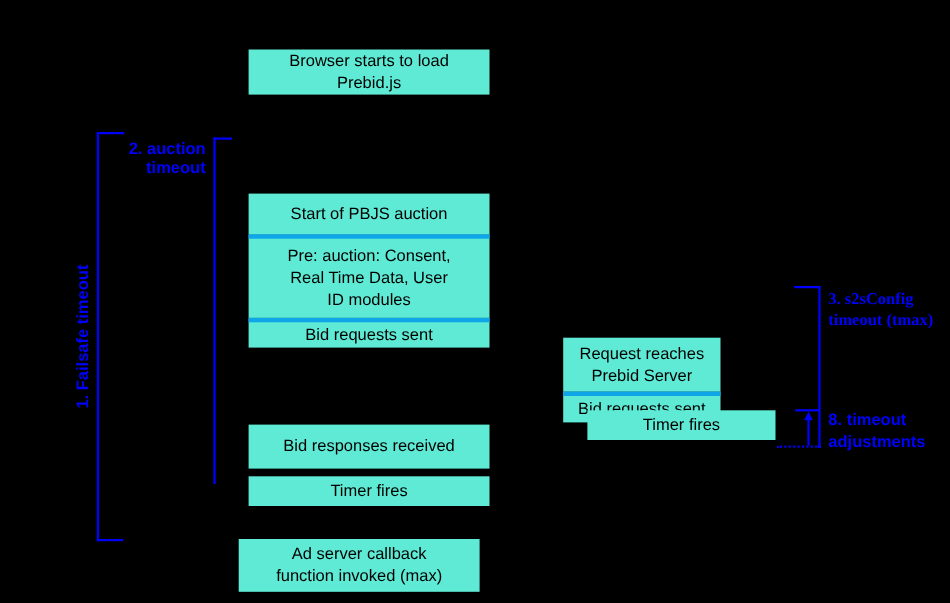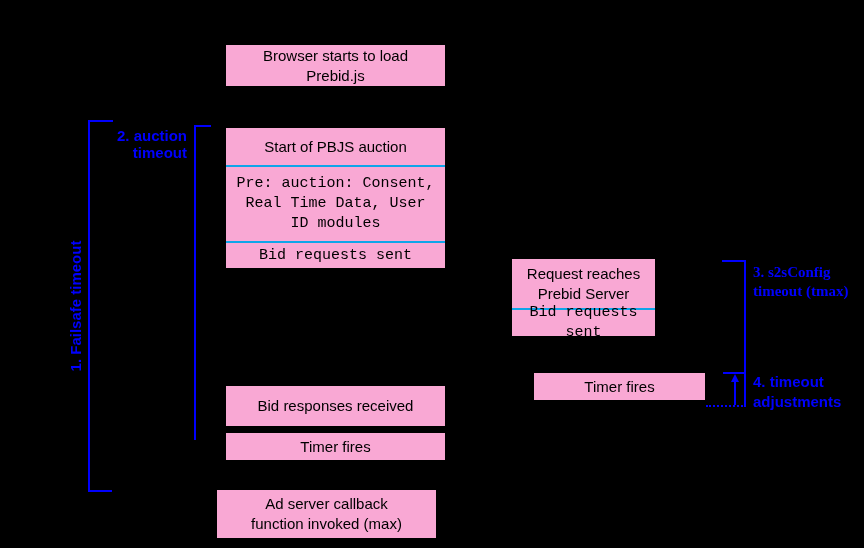--- a/index.html
+++ b/index.html
@@ -1,27 +1,27 @@
 <!DOCTYPE html>
 <html><head>
 <meta charset="utf-8">
 <style>
   html,body{margin:0;padding:0;background:#000;}
   #stage{
     position:relative;width:864px;height:548px;background:#000;
     font-family:"Liberation Sans","DejaVu Sans",sans-serif;overflow:hidden;
   }
   .box{
-    position:absolute;background:#f9a8d4;color:#000;
+    position:absolute;background:#5eead4;color:#000;
     display:flex;align-items:center;justify-content:center;text-align:center;
     font-size:15px;line-height:20px;white-space:pre-line;box-sizing:border-box;
   }
-  .stack{position:absolute;display:flex;flex-direction:column;box-sizing:border-box;}
+  .stack{position:absolute;display:flex;flex-direction:column;box-sizing:border-box;margin-top:48px;}
   .stack .box{position:static;width:100%;flex:0 0 auto;}
-  .stack .box + .box{border-top:2px solid #0ea5e9;font-family:Liberation Mono, monospace;}
+  .stack .box + .box{border-top:4px solid #0ea5e9;}
   .blue-line{position:absolute;background:#0000fe;}
   .blue-label{
     position:absolute;color:#0000fe;font-weight:bold;font-size:15px;
     line-height:19px;white-space:pre-line;
   }
   .dotted-line{position:absolute;border-top:2px dotted #0000fe;height:0;}
   .arrow-head{
     position:absolute;width:0;height:0;
     border-left:4px solid transparent;border-right:4px solid transparent;
     border-bottom:8px solid #0000fe;
@@ -71,16 +71,16 @@
 
   <div class="blue-line" style="left:722px;top:260px;width:24px;height:2px;"></div>
   <div class="blue-line" style="left:744px;top:260px;width:2px;height:147px;"></div>
   <div class="blue-line" style="left:723px;top:372px;width:22px;height:2px;"></div>
   <div class="blue-label" style="left:753px;top:263px;width:110px;font-family:Liberation Serif, serif;">3. s2sConfig
 timeout (tmax)</div>
 
   <div class="dotted-line" style="left:706px;top:405px;width:40px;"></div>
   <div class="blue-line" style="left:734px;top:381px;width:2px;height:24px;"></div>
   <div class="arrow-head" style="left:731px;top:374px;"></div>
-  <div class="blue-label" style="left:753px;top:372px;width:110px;line-height:20px;">4. timeout
+  <div class="blue-label" style="left:753px;top:372px;width:110px;line-height:20px;">8. timeout
 adjustments</div>
 
 </div>
 
 </body></html>

